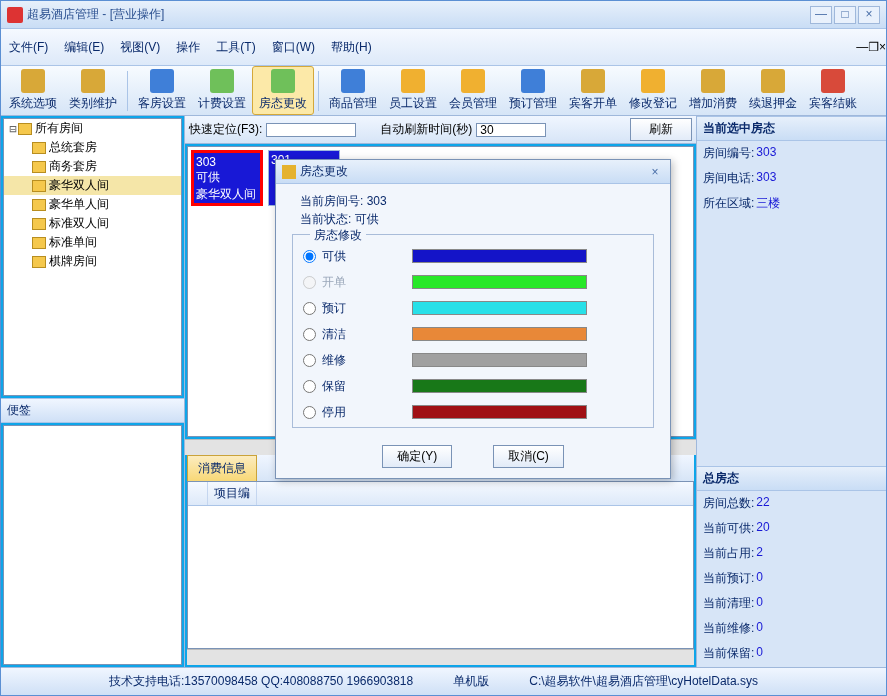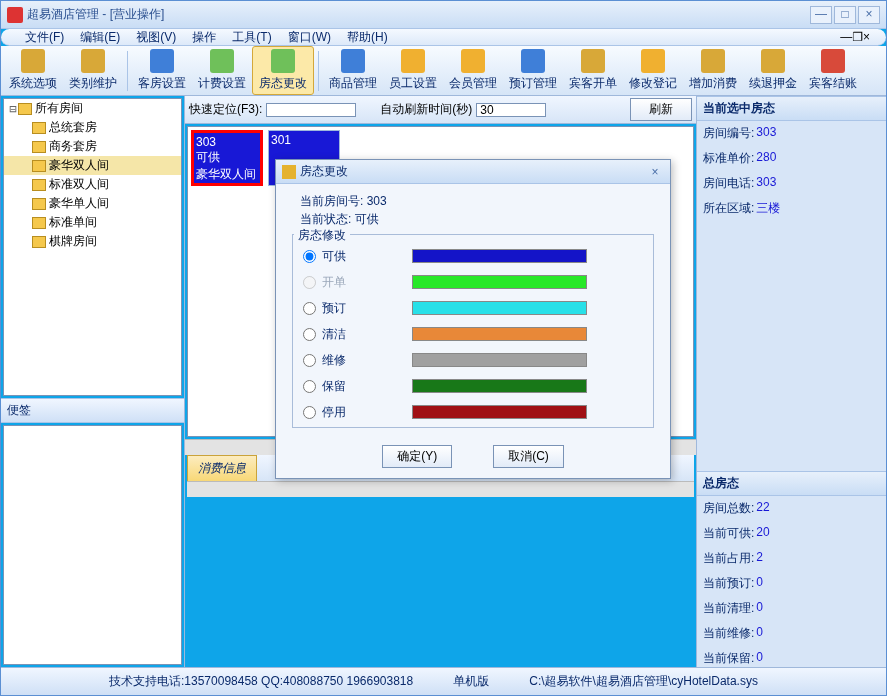--- a/index.html
+++ b/index.html
@@ -3,21 +3,21 @@
 <meta charset="utf-8">
 <style>
 * { box-sizing: border-box; margin: 0; padding: 0; font-family: "Microsoft YaHei", SimSun, sans-serif; font-size: 12px; }
 body { background: #fff; width: 887px; height: 696px; overflow: hidden; position: relative; }
 .window { width: 887px; height: 696px; border: 1px solid #5b8fd3; display: flex; flex-direction: column; background: #0ea5e9; }
 .titlebar { height: 28px; background: linear-gradient(#e7f0fb,#c9ddf5); display: flex; align-items: center; padding: 0 6px; border-bottom: 1px solid #aac4e7; }
 .titlebar .icon { width: 16px; height: 16px; margin-right: 4px; background: #d33; border-radius: 2px; }
 .titlebar .title { color: #2a4f8f; }
 .titlebar .spacer { flex: 1; }
 .titlebar .winbtn { width: 22px; height: 18px; margin-left: 2px; border: 1px solid #9fb8db; background: #e9f1fc; text-align: center; line-height: 14px; color: #4a6fa8; cursor: pointer; }
-.menubar { height: 17px; background: linear-gradient(#f5f9ff,#dde9f9); display: flex; align-items: center; padding: 0 16px; border-bottom: 1px solid #aac4e7; border-radius: 9px; }
+.menubar { height: 37px; background: linear-gradient(#f5f9ff,#dde9f9); display: flex; align-items: center; padding: 0 0; border-bottom: 1px solid #aac4e7; }
 .menuitem { padding: 3px 8px; color: #0a2a6b; cursor: pointer; }
 .menubar .spacer { flex: 1; }
 .toolbar { height: 50px; background: linear-gradient(#f7fbff,#d6e5f7); display: flex; align-items: center; border-bottom: 1px solid #9fb8db; padding: 0 2px; overflow: hidden; }
 .toolbtn { display: flex; flex-direction: column; align-items: center; padding: 2px 6px; color: #0a2a6b; cursor: pointer; }
 .toolbtn.active { background: #fce9a8; border: 1px solid #d4a83a; border-radius: 3px; }
 .toolbtn .ti { width: 24px; height: 24px; margin-bottom: 2px; border-radius: 3px; }
 .body { flex: 1; display: flex; overflow: hidden; }
 .left { width: 184px; display: flex; flex-direction: column; border-right: 1px solid #9fb8db; }
 .treewrap { flex: 1; background: #fff; border: 1px solid #7a93b6; margin: 2px; overflow: auto; }
 .tree-node { display: flex; align-items: center; padding: 1px 0 1px 4px; cursor: pointer; }
@@ -28,42 +28,42 @@
 .timestamp { padding: 4px 6px; color: #0a2a6b; background: #d7e5f7; border-top: 1px solid #aac4e7; }
 .notehdr { padding: 3px 6px; background: linear-gradient(#f0f6ff,#cfe0f6); border-top: 1px solid #aac4e7; border-bottom: 1px solid #aac4e7; color: #0a2a6b; }
 .note { height: 240px; background: #fff; border: 1px solid #7a93b6; margin: 2px; }
 .center { flex: 1; display: flex; flex-direction: column; overflow: hidden; }
 .quickbar { height: 28px; background: linear-gradient(#f0f6ff,#d7e5f7); display: flex; align-items: center; padding: 0 4px; border-bottom: 1px solid #9fb8db; gap: 4px; }
 .quickbar input { border: 1px solid #7a93b6; height: 14px; padding: 0 3px; }
 .quickbar .btn { border: 1px solid #7a93b6; background: linear-gradient(#fff,#e2ebf8); padding: 2px 18px; cursor: pointer; }
 .rooms { flex: 1; background: #fff; border: 1px solid #7a93b6; margin: 2px; position: relative; overflow: hidden; }
 .roomcard { position: absolute; width: 72px; height: 56px; border: 3px solid #f00; background: #1818d6; color: #fff; font-size: 11px; padding: 2px; top: 3px; left: 3px; }
 .roomcard2 { position: absolute; width: 72px; height: 56px; border: 1px solid #9fb8db; background: #1818d6; color: #fff; font-size: 11px; padding: 2px; top: 3px; left: 80px; }
-.consume { height: 210px; display: flex; flex-direction: column; margin: 0 2px 2px 2px; font-style: italic; }
+.consume { height: 210px; display: flex; flex-direction: column; margin: 0 2px 2px 2px; }
 .tabhdr { display: flex; background: linear-gradient(#f0f6ff,#d7e5f7); }
 .tabhdr .tab { padding: 4px 10px; background: linear-gradient(#fcecbf,#f8d877); border: 1px solid #caa33a; border-bottom: none; color: #0a2a6b; }
 .grid { flex: 1; background: #fff; border: 1px solid #7a93b6; overflow: auto; }
 .gridhdr { display: flex; background: linear-gradient(#f5f9ff,#dde9f9); border-bottom: 1px solid #aac4e7; }
 .gridhdr .c { padding: 3px 6px; border-right: 1px solid #c5d6ef; color: #0a2a6b; }
 .right { width: 190px; background: #d7e5f7; border-left: 1px solid #9fb8db; padding: 0; overflow: auto; }
 .panelhdr { background: linear-gradient(#e7f0fb,#c9ddf5); padding: 3px 6px; color: #0a2a6b; font-weight: bold; border-top: 1px solid #aac4e7; border-bottom: 1px solid #aac4e7; }
 .kv { display: flex; padding: 4px 6px; color: #0a2a6b; }
 .kv .v { color: #1818d6; margin-left: 2px; }
 .status { height: 28px; background: linear-gradient(#f0f6ff,#cfe0f6); border-top: 1px solid #9fb8db; display: flex; align-items: center; padding: 0 8px; color: #0a2a6b; }
 .status .seg { margin-right: 40px; }
 
 .dlg { position: absolute; left: 275px; top: 159px; width: 396px; height: 320px; background: #f2f6fc; border: 1px solid #7a93b6; box-shadow: 2px 2px 8px rgba(0,0,0,.25); display: flex; flex-direction: column; }
 .dlg-title { height: 24px; background: linear-gradient(#e7f0fb,#c9ddf5); display: flex; align-items: center; padding: 0 6px; border-bottom: 1px solid #aac4e7; }
 .dlg-title .icon { width: 14px; height: 14px; background: #e5b22e; margin-right: 4px; }
 .dlg-title .t { color: #0a2a6b; flex: 1; }
 .dlg-title .x { width: 18px; text-align: center; color: #4a6fa8; cursor: pointer; }
 .dlg-body { flex: 1; padding: 8px 16px; color: #0a2a6b; }
 .dlg-body .info { margin-left: 8px; line-height: 18px; margin-bottom: 6px; }
 .fieldset { border: 1px solid #a9bcd9; padding: 8px 10px 2px 10px; position: relative; }
-.fieldset .legend { position: absolute; top: -8px; left: 1px; background: #f2f6fc; padding: 0 4px; color: #0a2a6b; }
+.fieldset .legend { position: absolute; top: -8px; left: 17px; background: #f2f6fc; padding: 0 4px; color: #0a2a6b; }
 .radio-row { display: flex; align-items: center; height: 26px; }
 .radio-row input { margin-right: 6px; }
 .radio-row .lbl { width: 90px; color: #0a2a6b; }
 .radio-row.disabled .lbl { color: #9aa7b9; }
 .swatch { width: 175px; height: 14px; border: 1px solid #888; }
 .dlg-btns { display: flex; justify-content: center; gap: 41px; padding: 8px 0 10px 0; }
 .dlg-btns button { border: 1px solid #7a93b6; background: linear-gradient(#fff,#e2ebf8); padding: 2px 14px; cursor: pointer; }
 .sb-h { height: 16px; background: #e3e3e3; border-top: 1px solid #bbb; }
 </style>
 </head>
@@ -174,26 +174,26 @@
               <span>商务套房</span>
             </div>
             <div class="tree-node level1 sel">
               <span class="h"></span>
               <span class="fld"></span>
               <span>豪华双人间</span>
             </div>
             <div class="tree-node level1">
               <span class="h"></span>
               <span class="fld"></span>
+              <span>豪华单人间</span>
+            </div>
+            <div class="tree-node level1">
+              <span class="h"></span>
+              <span class="fld"></span>
               <span>标准双人间</span>
-            </div>
-            <div class="tree-node level1">
-              <span class="h"></span>
-              <span class="fld"></span>
-              <span>豪华单人间</span>
             </div>
             <div class="tree-node level1">
               <span class="h"></span>
               <span class="fld"></span>
               <span>标准单间</span>
             </div>
             <div class="tree-node level1">
               <span class="h"></span>
               <span class="fld"></span>
               <span>棋牌房间</span>
@@ -221,34 +221,36 @@
         </div>
         <div class="roomcard2">
           <div>301</div>
         </div>
       </div>
       <div class="sb-h"></div>
       <div class="consume">
         <div class="tabhdr">
             <div class="tab">消费信息</div>
           </div>
+        <div class="grid">
+          <div class="gridhdr">
+            <div class="c" style="width:20px"></div>
+            <div class="c">项目编</div>
+          </div>
+        </div>
         <div class="sb-h"></div>
       </div>
     </div>
 
     <div class="right">
       <div class="panelhdr">当前选中房态</div>
       <div id="right-kv">
           <div class="kv">
             <span>房间编号:</span>
             <span class="v">303</span>
-          </div>
-          <div class="kv">
-            <span>标准单价:</span>
-            <span class="v">280</span>
           </div>
           <div class="kv">
             <span>房间电话:</span>
             <span class="v">303</span>
           </div>
           <div class="kv">
             <span>所在区域:</span>
             <span class="v">三楼</span>
           </div>
         </div>

